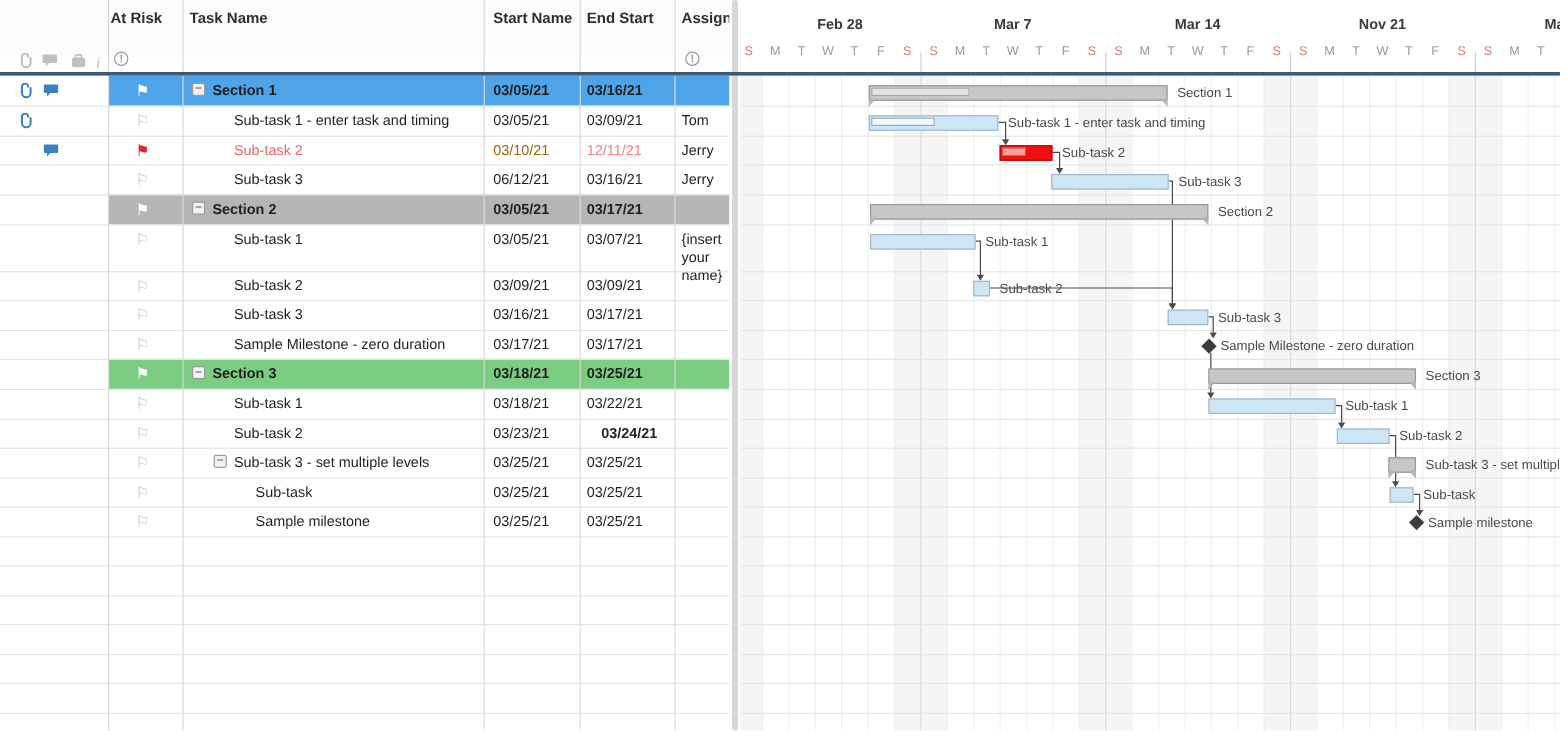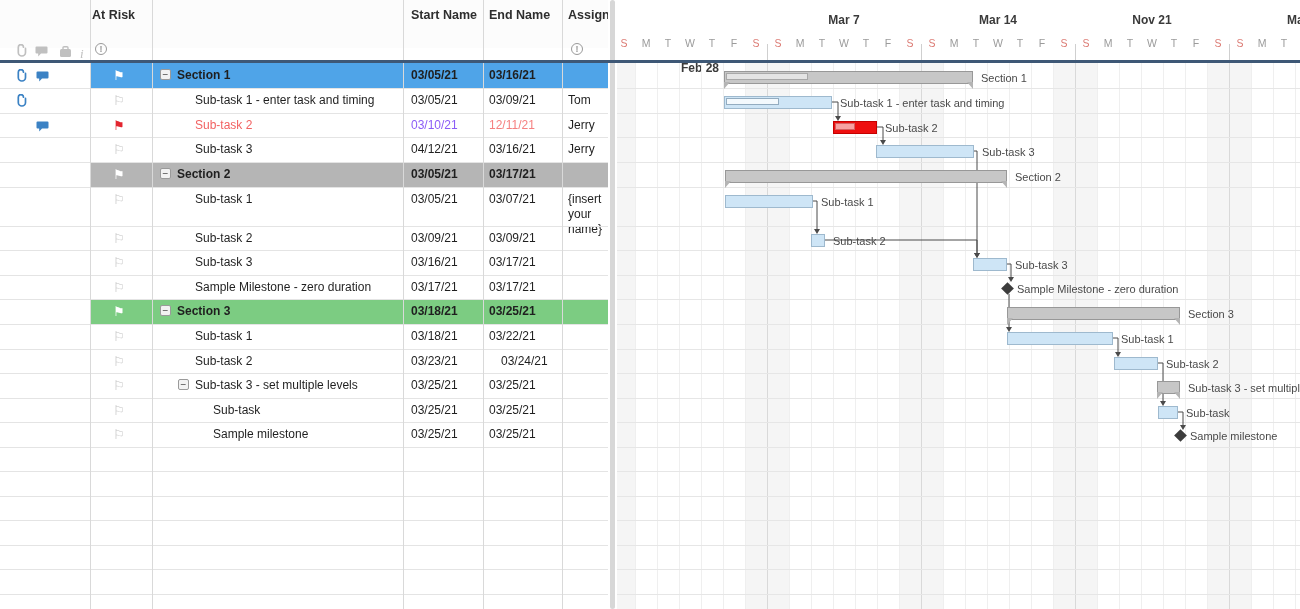--- a/index.html
+++ b/index.html
@@ -58,22 +58,23 @@
   #dep-svg { position:absolute; left:0; top:0; }
 </style>
 </head>
 <body>
 
 <div id="app">
 
   <div id="table-panel" class="abs">
     <div id="table-header" class="abs">
       <div class="col-head" style="left:92px;width:58px;white-space:normal;line-height:15px;">At Risk</div>
+      <div class="col-head" style="left:158px;width:240px;">Task Name</div>
       <div class="col-head" style="left:411px;width:70px;">Start Name</div>
-      <div class="col-head" style="left:489px;width:70px;">End Name</div>
+      <div class="col-head" style="left:489px;width:70px;">End Start</div>
       <div class="col-head" style="left:568px;width:40px;">Assigned</div>
       <div class="circle-info" style="left:95px;top:43px;">!</div>
       <div class="circle-info" style="left:571px;top:43px;">!</div>
       <div id="header-icon-strip">
           <div class="hicon" style="left: 14px;"><svg width="13" height="14" viewBox="0 0 13 14">
               <path d="M9.5 3.2a2.6 2.6 0 0 0-5.2 0v5.2a3.6 3.6 0 0 0 7.2 0V4.4" fill="none" stroke="#c0c0c0" stroke-width="1.7" stroke-linecap="round"></path>
             </svg></div>
           <div class="hicon" style="left: 35px;"><svg width="13" height="13" viewBox="0 0 13 13">
               <path d="M1.5 1.5h10a1 1 0 0 1 1 1v5a1 1 0 0 1-1 1H6l-2.8 3V8.5H1.5a1 1 0 0 1-1-1v-5a1 1 0 0 1 1-1z" fill="#c0c0c0"></path>
             </svg></div>
@@ -114,28 +115,28 @@
           <div class="cellt" style="left: 411px; top: 5px; width: 66px;">03/05/21</div>
           <div class="cellt" style="left: 489px; top: 5px; width: 66px;">03/09/21</div>
           <div class="cellt" style="left: 568px; top: 5px; width: 40px; white-space: pre-line; line-height: 15px;">Tom</div>
         </div>
         <div style="position: absolute; left: 0px; top: 50px; width: 608px; height: 24px;">
           <div style="position: absolute; left: 36px; top: 6px;"><svg width="13" height="13" viewBox="0 0 13 13">
               <path d="M1.5 1.5h10a1 1 0 0 1 1 1v5a1 1 0 0 1-1 1H6l-2.8 3V8.5H1.5a1 1 0 0 1-1-1v-5a1 1 0 0 1 1-1z" fill="#3b82c4"></path>
             </svg></div>
           <div class="flag" style="left: 113px; top: 6px; color: rgb(227, 37, 47);">⚑</div>
           <div class="cellt" style="left: 195px; top: 5px; width: 205px; color: rgb(242, 98, 98);">Sub-task 2</div>
-          <div class="cellt" style="left: 411px; top: 5px; width: 66px; color: #8b5cf6;">03/10/21</div>
+          <div class="cellt" style="left: 411px; top: 5px; width: 66px; color: #a16207;">03/10/21</div>
           <div class="cellt" style="left: 489px; top: 5px; width: 66px; color: rgb(245, 128, 128);">12/11/21</div>
           <div class="cellt" style="left: 568px; top: 5px; width: 40px; white-space: pre-line; line-height: 15px;">Jerry</div>
         </div>
         <div style="position: absolute; left: 0px; top: 74px; width: 608px; height: 25px;">
           <div class="flag" style="left: 113px; top: 6px; color: rgb(196, 196, 196);">⚐</div>
           <div class="cellt" style="left: 195px; top: 5px; width: 205px;">Sub-task 3</div>
-          <div class="cellt" style="left: 411px; top: 5px; width: 66px;">04/12/21</div>
+          <div class="cellt" style="left: 411px; top: 5px; width: 66px;">06/12/21</div>
           <div class="cellt" style="left: 489px; top: 5px; width: 66px;">03/16/21</div>
           <div class="cellt" style="left: 568px; top: 5px; width: 40px; white-space: pre-line; line-height: 15px;">Jerry</div>
         </div>
         <div class="rowbg" style="top: 99px; height: 25px; background: rgb(181, 181, 181);"></div>
         <div class="sect" style="position: absolute; left: 0px; top: 99px; width: 608px; height: 25px;">
           <div class="flag" style="left: 113px; top: 6px; color: rgb(255, 255, 255);">⚑</div>
           <div class="minusbox" style="left: 160px; top: 6px;">−</div>
           <div class="cellt" style="left: 177px; top: 5px; width: 223px;">Section 2</div>
           <div class="cellt" style="left: 411px; top: 5px; width: 66px;">03/05/21</div>
           <div class="cellt" style="left: 489px; top: 5px; width: 66px;">03/17/21</div>
@@ -183,21 +184,21 @@
           <div class="flag" style="left: 113px; top: 6px; color: rgb(196, 196, 196);">⚐</div>
           <div class="cellt" style="left: 195px; top: 5px; width: 205px;">Sub-task 1</div>
           <div class="cellt" style="left: 411px; top: 5px; width: 66px;">03/18/21</div>
           <div class="cellt" style="left: 489px; top: 5px; width: 66px;">03/22/21</div>
           <div class="cellt" style="left: 568px; top: 5px; width: 40px; white-space: pre-line; line-height: 15px;"></div>
         </div>
         <div style="position: absolute; left: 0px; top: 286px; width: 608px; height: 24px;">
           <div class="flag" style="left: 113px; top: 6px; color: rgb(196, 196, 196);">⚐</div>
           <div class="cellt" style="left: 195px; top: 5px; width: 205px;">Sub-task 2</div>
           <div class="cellt" style="left: 411px; top: 5px; width: 66px;">03/23/21</div>
-          <div class="cellt" style="left: 501px; top: 5px; width: 66px;">03/24/21</div>
+          <div class="cellt" style="left: 501px; top: 5px; width: 66px; font-weight: bold;">03/24/21</div>
           <div class="cellt" style="left: 568px; top: 5px; width: 40px; white-space: pre-line; line-height: 15px;"></div>
         </div>
         <div style="position: absolute; left: 0px; top: 310px; width: 608px; height: 25px;">
           <div class="flag" style="left: 113px; top: 6px; color: rgb(196, 196, 196);">⚐</div>
           <div class="minusbox" style="left: 178px; top: 6px;">−</div>
           <div class="cellt" style="left: 195px; top: 5px; width: 205px;">Sub-task 3 - set multiple levels</div>
           <div class="cellt" style="left: 411px; top: 5px; width: 66px;">03/25/21</div>
           <div class="cellt" style="left: 489px; top: 5px; width: 66px;">03/25/21</div>
           <div class="cellt" style="left: 568px; top: 5px; width: 40px; white-space: pre-line; line-height: 15px;"></div>
         </div>
@@ -252,21 +253,21 @@
   </div>
 
   <div id="header-underline" class="abs"></div>
 
   <div id="splitter" class="abs">
       <div class="thumb"></div>
     </div>
 
   <div id="gantt-panel" class="abs">
     <div id="gantt-header">
-        <div class="wk-label" style="left: 83px; margin-top: 48px;">Feb 28</div>
+        <div class="wk-label" style="left: 83px;">Feb 28</div>
         <div class="wk-label" style="left: 227px;">Mar 7</div>
         <div class="wk-tick" style="left: 150px;"></div>
         <div class="wk-label" style="left: 381px;">Mar 14</div>
         <div class="wk-tick" style="left: 304px;"></div>
         <div class="wk-label" style="left: 535px;">Nov 21</div>
         <div class="wk-tick" style="left: 458px;"></div>
         <div class="wk-label" style="left: 689px;">Mar 28</div>
         <div class="wk-tick" style="left: 612px;"></div>
         <div class="day-letter we" style="left: 7px;">S</div>
         <div class="day-letter" style="left: 29px;">M</div>

